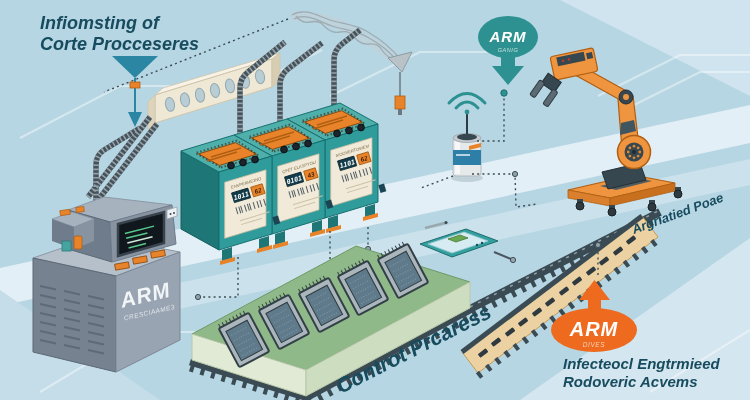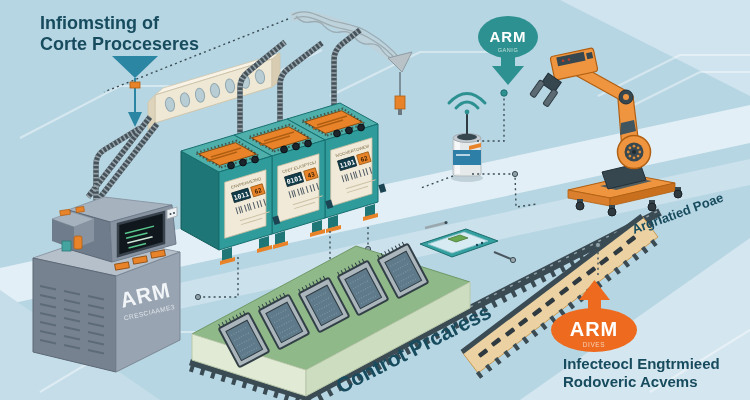--- a/index.html
+++ b/index.html
@@ -1,16 +1,16 @@
 <!DOCTYPE html>
 <html><head>
 <meta charset="utf-8">
 <style>
   html,body{margin:0;padding:0;background:#8fa9b5;}
-  .stage{position:relative;width:750px;height:400px;overflow:hidden;background:#b7d6e3;}
+  .stage{position:relative;width:750px;height:400px;overflow:hidden;background:#b7d6e3;font-style:italic;}
   svg{position:absolute;left:0;top:0;}
   text{font-family:"Liberation Sans",sans-serif;}
   .ink{fill:#174b5e;}
   .mono{font-family:"DejaVu Sans Mono",monospace;}
 </style>
 </head>
 <body>
 
 <div class="stage">
 <svg width="750" height="400" viewBox="0 0 750 400">

